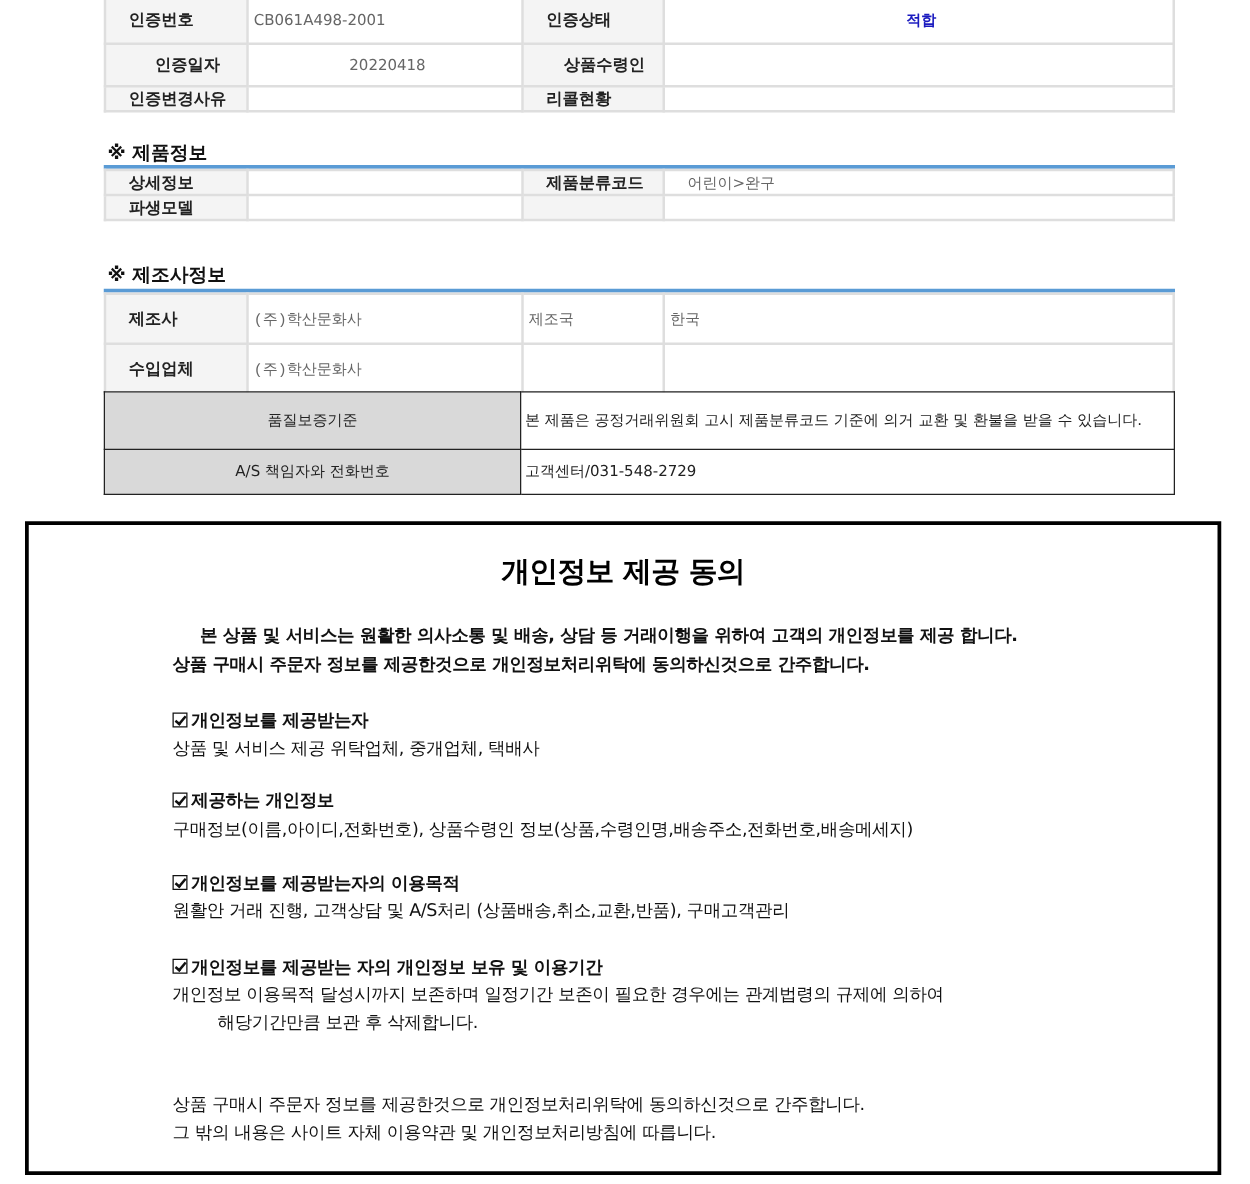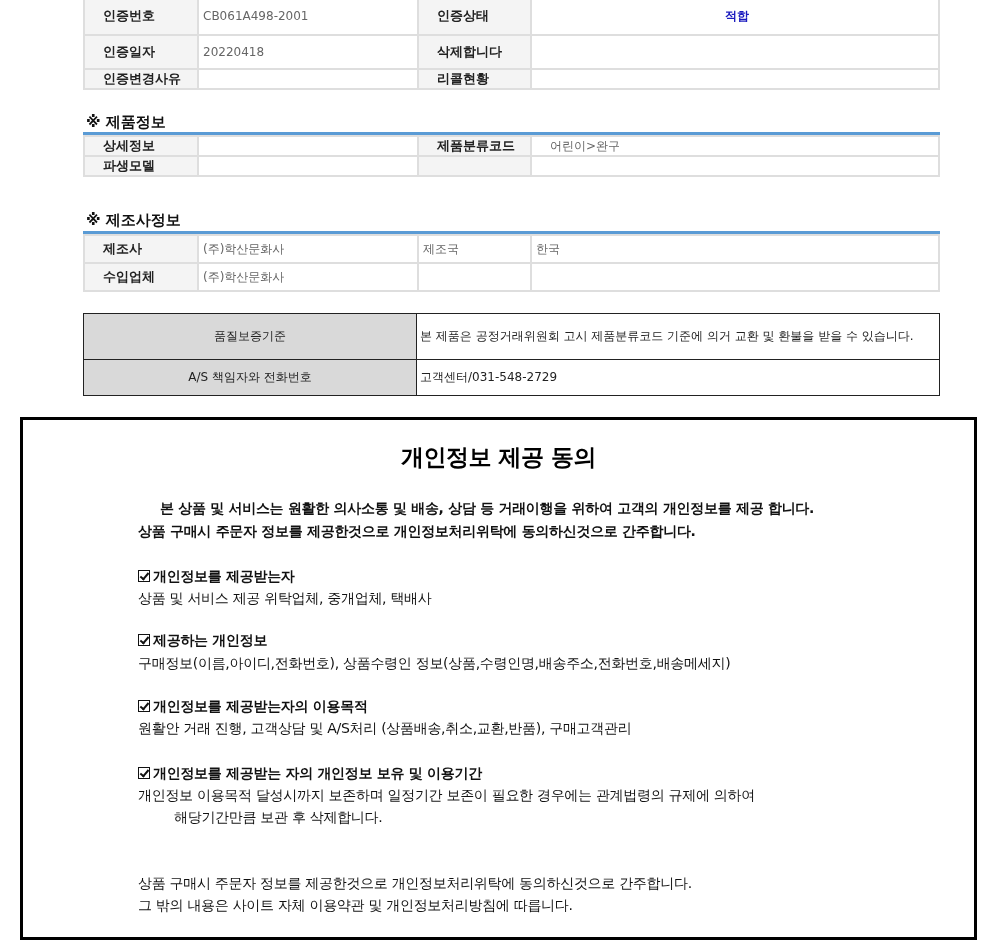--- a/index.html
+++ b/index.html
@@ -8,33 +8,33 @@
 
   
   .info-table { position: absolute; left: 83px; width: 857px; border-collapse: collapse; table-layout: fixed; }
   .info-table td { border: 2px solid #dedede; font-size: 12px; vertical-align: middle; padding: 0; }
   .info-table td.lbl { background: #f4f4f4; color: #222; font-weight: bold; font-size: 13px; padding-left: 18px; }
   .info-table td.val { background: #fff; color: #666; padding-left: 4px; }
   .info-table td.val-center { text-align: center; }
 
   #cert-table { top: -4px; }
   #cert-table tr.r1 td { height: 38px; }
-  #cert-table tr.r2 td { height: 34px; }
+  #cert-table tr.r2 td { height: 34px; text-align: center; }
   #cert-table tr.r3 td { height: 20px; }
   .status-ok { color: #1a1abf; font-weight: bold; font-size: 12px; }
 
   .sec-title { position: absolute; left: 86px; font-size: 15px; font-weight: bold; color: #111; }
   .sec-bar { position: absolute; left: 83px; width: 857px; height: 3px; background: #5a9bd5; }
 
   #product-table { top: 135px; }
   #product-table td { height: 18px; border-width: 2px; }
   #product-table td.lbl { padding-left: 18px; }
 
   #maker-table { top: 234px; }
-  #maker-table td { height: 28px; }
+  #maker-table td { height: 40px; font-family: Liberation Mono, monospace; }
   #maker-table td.val.thin { border-left: 1px solid #cfd8e3; }
 
   
   #quality-table { position: absolute; left: 83px; top: 313px; width: 857px; border-collapse: collapse; table-layout: fixed; }
   #quality-table td { border: 1px solid #222; font-size: 12px; color: #222; }
   #quality-table td.qlbl { background: #d9d9d9; text-align: center; }
   #quality-table td.qval { background: #fff; padding-left: 3px; }
   #quality-table tr.q1 td { height: 46px; }
   #quality-table tr.q2 td { height: 36px; }
 
@@ -59,21 +59,21 @@
   <tbody>
       <tr class="r1">
     <td class="lbl">인증번호</td>
     <td class="val">CB061A498-2001</td>
     <td class="lbl">인증상태</td>
     <td class="val val-center"><span class="status-ok">적합</span></td>
   </tr>
   <tr class="r2">
     <td class="lbl">인증일자</td>
     <td class="val">20220418</td>
-    <td class="lbl">삭제합니다</td>
+    <td class="lbl">상품수령인</td>
     <td class="val"></td>
   </tr>
   <tr class="r3">
     <td class="lbl">인증변경사유</td>
     <td class="val"></td>
     <td class="lbl">리콜현황</td>
     <td class="val"></td>
   </tr>
 </tbody>
   </table>

